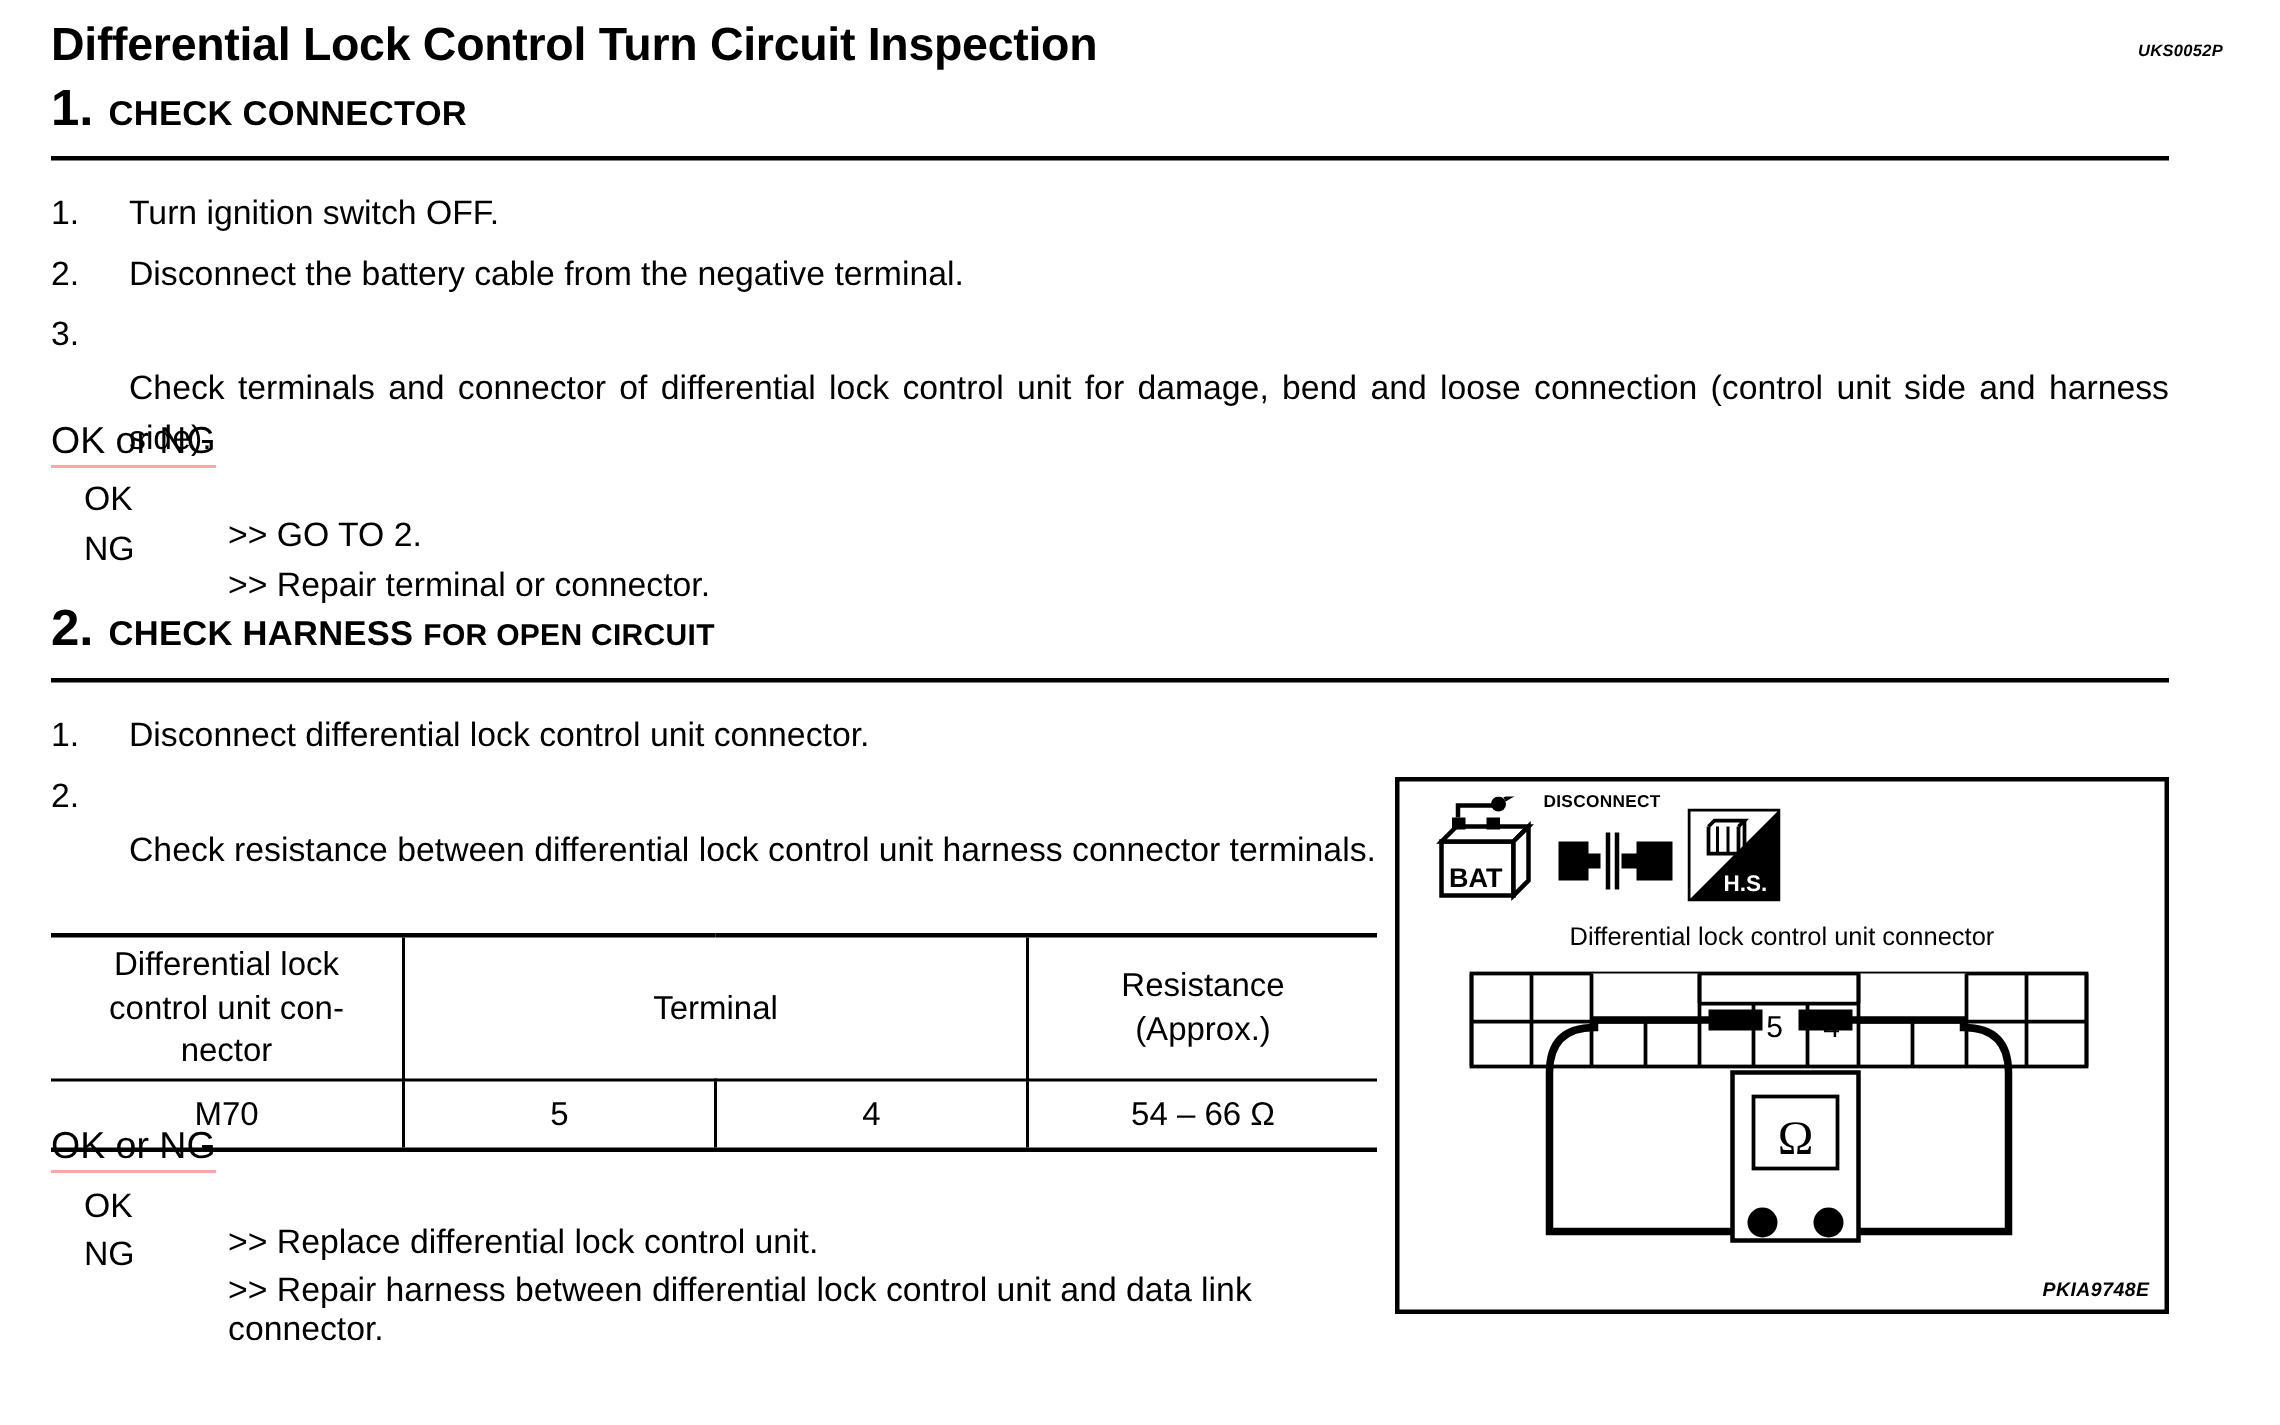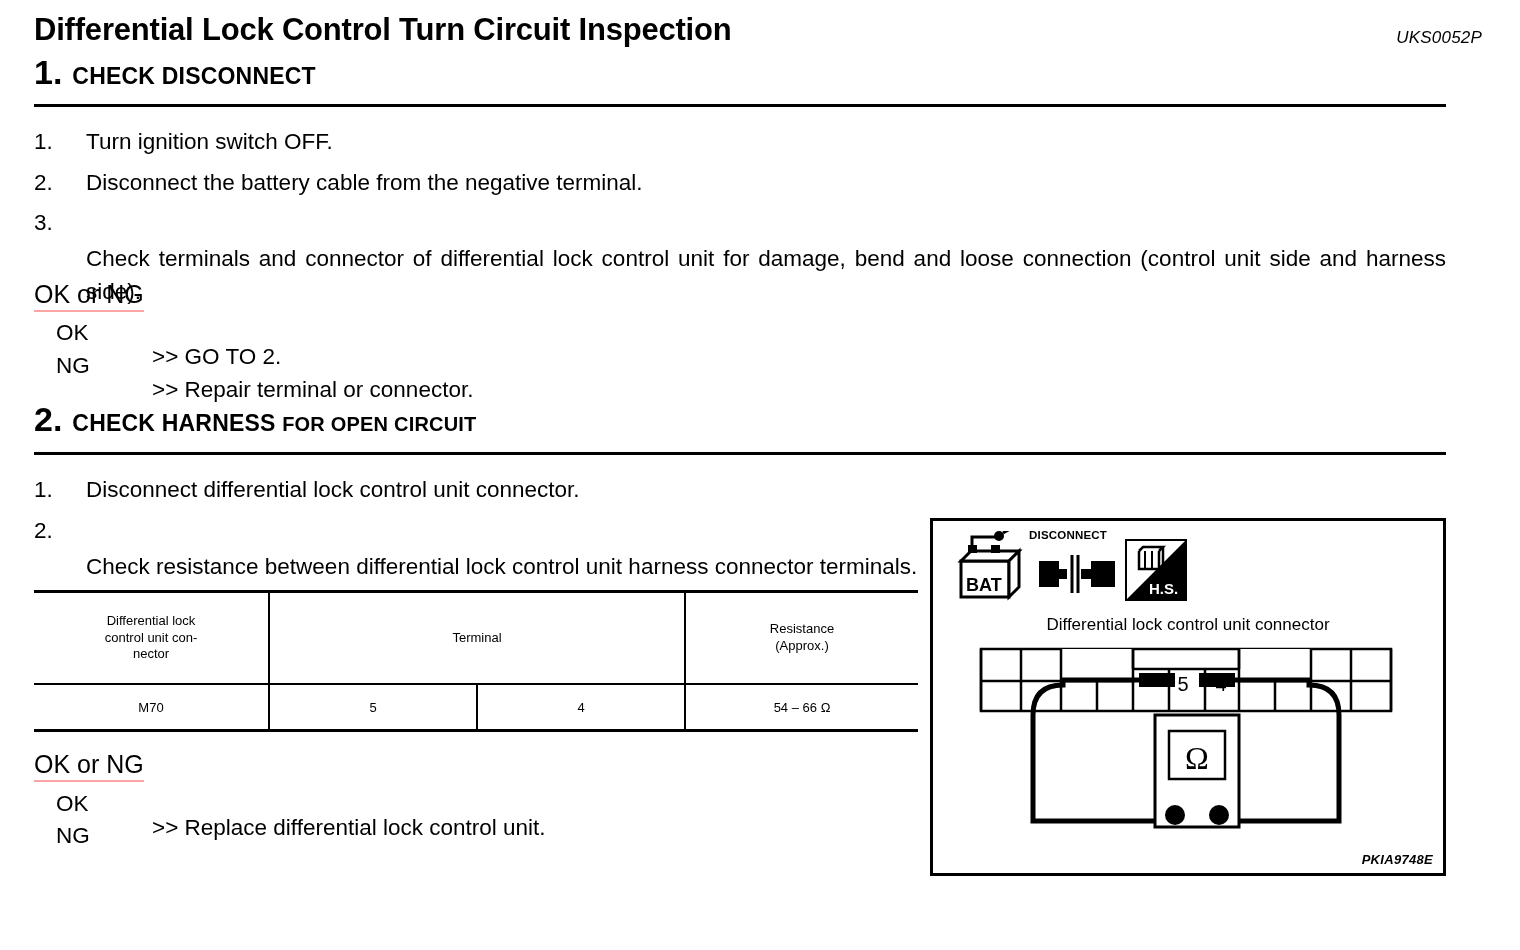--- a/index.html
+++ b/index.html
@@ -29,23 +29,23 @@
     top: 12px;
     font-size: 31px;
     font-weight: bold;
     letter-spacing: -0.2px;
     white-space: nowrap;
   }
   .doc-code {
     position: absolute;
     right: 38px;
     top: 28px;
-    font-size: 17px;
+    font-size: 11px;
     font-style: italic;
-    font-weight: normal;
+    font-weight: bold;
     letter-spacing: 0.2px;
     text-align: center;
   }
 
   
   .step-head {
     position: absolute;
     left: 34px;
     display: flex;
     align-items: baseline;
@@ -113,24 +113,24 @@
   }
   .res-row .val {
     display: block;
     margin-top: 24px;
   }
 
   
   .tbl {
     position: absolute;
     left: 34px;
-    top: 590px;
+    top: 622px;
     width: 884px;
     border-collapse: collapse;
-    font-size: 13px;
+    font-size: 22px;
   }
   .tbl td, .tbl th {
     border-left: 2px solid #000;
     border-right: 2px solid #000;
     padding: 4px 6px;
     text-align: center;
     font-weight: normal;
   }
   .tbl thead tr {
     border-top: 3px solid #000;
@@ -203,21 +203,21 @@
 </head>
 <body>
 
 <div class="page">
 
   <div class="doc-title">Differential Lock Control Turn Circuit Inspection</div>
   <div class="doc-code">UKS0052P</div>
 
   <div class="step-head" style="top:55px;">
     <span class="step-num">1.</span>
-    <span class="step-title">CHECK DISCONNECT</span>
+    <span class="step-title">CHECK CONNECTOR</span>
   </div>
   <div class="rule" style="top:104px;"></div>
 
   <div class="num-item" style="top:126px; left:34px; width:1412px;">
     <span class="n">1.</span>
     <span class="txt">Turn ignition switch OFF.</span>
   </div>
   <div class="num-item" style="top:167px; left:34px; width:1412px;">
     <span class="n">2.</span>
     <span class="txt">Disconnect the battery cable from the negative terminal.</span>
@@ -279,20 +279,21 @@
   </table>
 
   <div class="oknG-label" style="top:750px;">OK or NG</div>
 
   <div class="res-row" style="top:791px; left:56px; width:880px;">
     <span class="key">OK</span>
     <span class="val">&gt;&gt; Replace differential lock control unit.</span>
   </div>
   <div class="res-row" style="top:823px; left:56px; width:880px;">
     <span class="key">NG</span>
+    <span class="val" style="width:780px;">&gt;&gt; Repair harness between differential lock control unit and data link connector.</span>
   </div>
 
   <div class="figure">
 
     <div class="icon-row">
 
       <svg width="76" height="72" viewBox="0 0 76 72">
         <path d="M10 30 L10 66 L58 66 L58 30 Z" fill="#fff" stroke="#000" stroke-width="3"></path>
         <path d="M10 30 L20 20 L68 20 L58 30 Z" fill="#fff" stroke="#000" stroke-width="3"></path>
         <path d="M58 30 L68 20 L68 56 L58 66 Z" fill="#fff" stroke="#000" stroke-width="3"></path>

